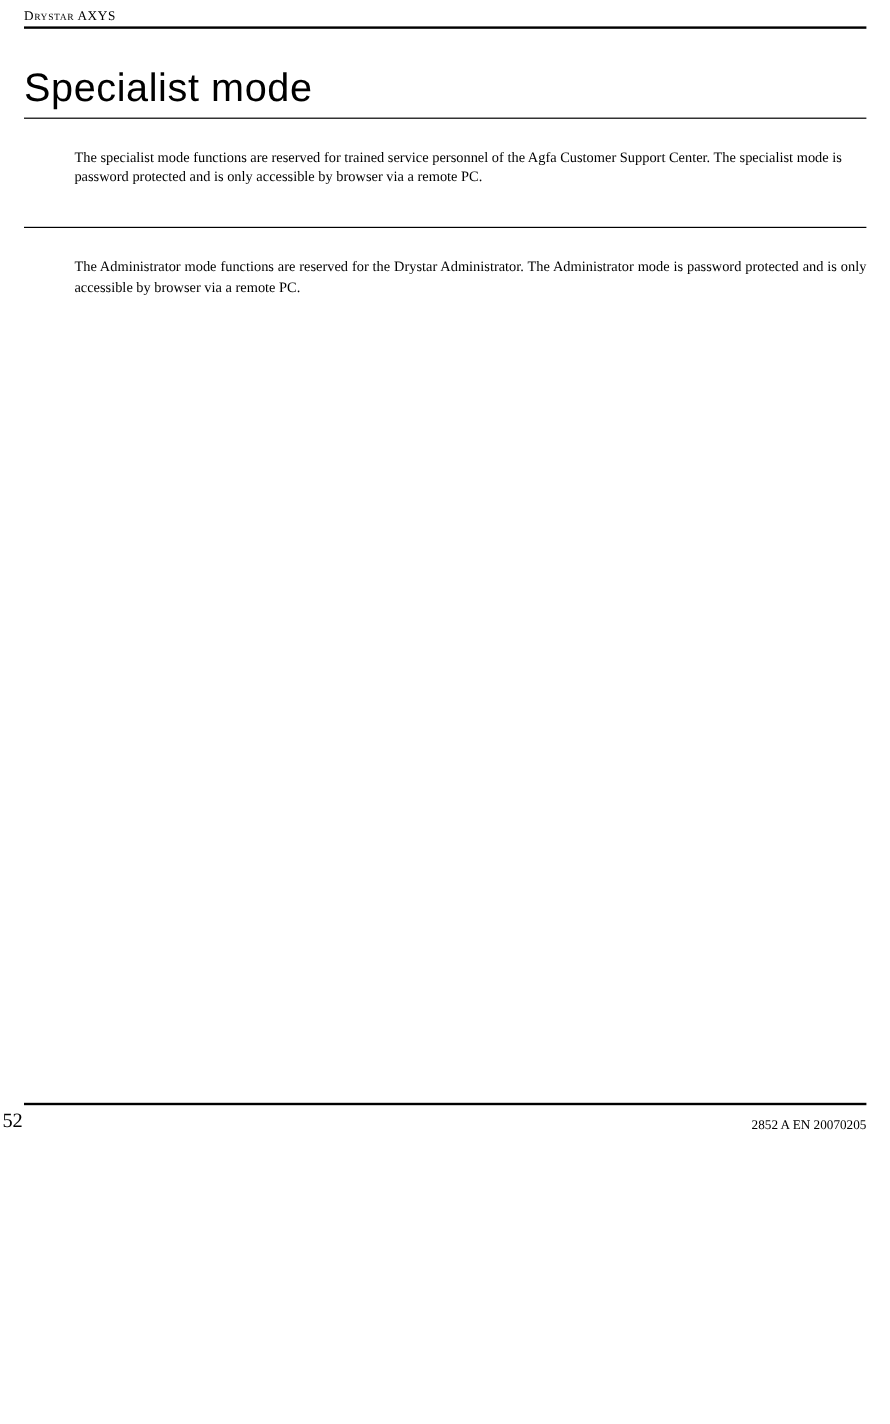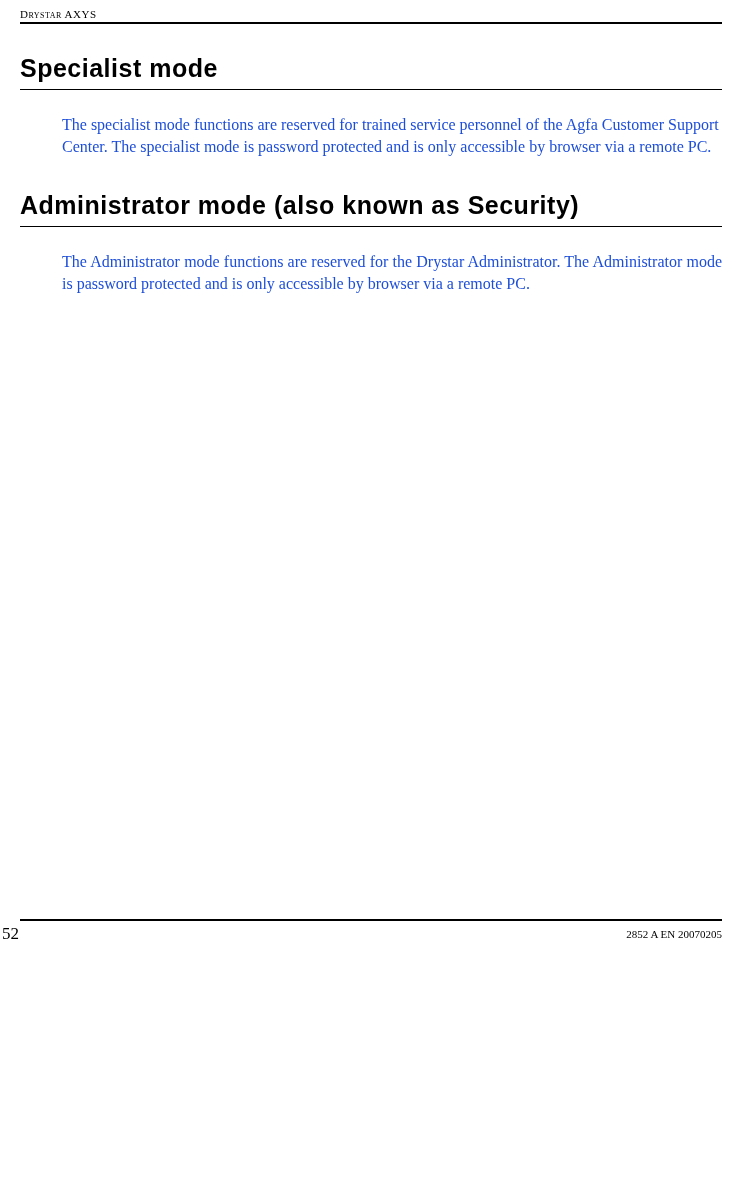--- a/index.html
+++ b/index.html
@@ -22,57 +22,57 @@
   .header-rule {
     border: none;
     border-top: 2px solid #000;
     margin-top: 2px;
   }
   .content {
     padding: 30px 20px 0 20px;
   }
   .section-heading {
     font-family: Verdana, Arial, sans-serif;
-    font-size: 25px;
-    font-weight: bold;
+    font-size: 33px;
+    font-weight: normal;
     letter-spacing: 0.5px;
     margin-bottom: 6px;
   }
   .section-rule {
     border: none;
     border-top: 1px solid #000;
     margin-bottom: 24px;
   }
   .body-text {
     font-family: Georgia, serif;
-    font-size: 16px;
+    font-size: 12px;
     line-height: 1.35;
     padding-left: 42px;
     margin-bottom: 34px;
-    color: #1d4ed8;
+    color: #000000;
   }
   .body-text.justify {
     text-align: justify;
   }
   .footer {
     position: absolute;
     bottom: 16px;
     left: 0;
     width: 742px;
     padding: 0 20px 0 0;
   }
   .footer-rule {
     border: none;
     border-top: 2px solid #000;
     margin-left: 20px;
   }
   .footer-row {
     display: flex;
     justify-content: space-between;
-    align-items: center;
+    align-items: flex-end;
     margin-top: 3px;
   }
   .page-number {
     font-family: Georgia, serif;
     font-size: 17px;
     padding-left: 2px;
   }
   .doc-code {
     font-family: Georgia, serif;
     font-size: 11px;
@@ -87,21 +87,20 @@
     <div class="header-text">Drystar AXYS</div>
     <hr class="header-rule">
   </div>
 
   <div class="content">
 
     <h1 class="section-heading">Specialist mode</h1>
     <hr class="section-rule">
     <p class="body-text">The specialist mode functions are reserved for trained service personnel of the Agfa Customer Support Center. The specialist mode is password protected and is only accessible by browser via a remote PC.</p>
 
-    <h1 class="section-heading">Administrator mode (also known as Security)</h1>
     <hr class="section-rule">
     <p class="body-text justify">The Administrator mode functions are reserved for the Drystar Administrator. The Administrator mode is password protected and is only accessible by browser via a remote PC.</p>
 
   </div>
 
   <div class="footer">
     <hr class="footer-rule">
     <div class="footer-row">
       <span class="page-number">52</span>
       <span class="doc-code">2852 A EN 20070205</span>

